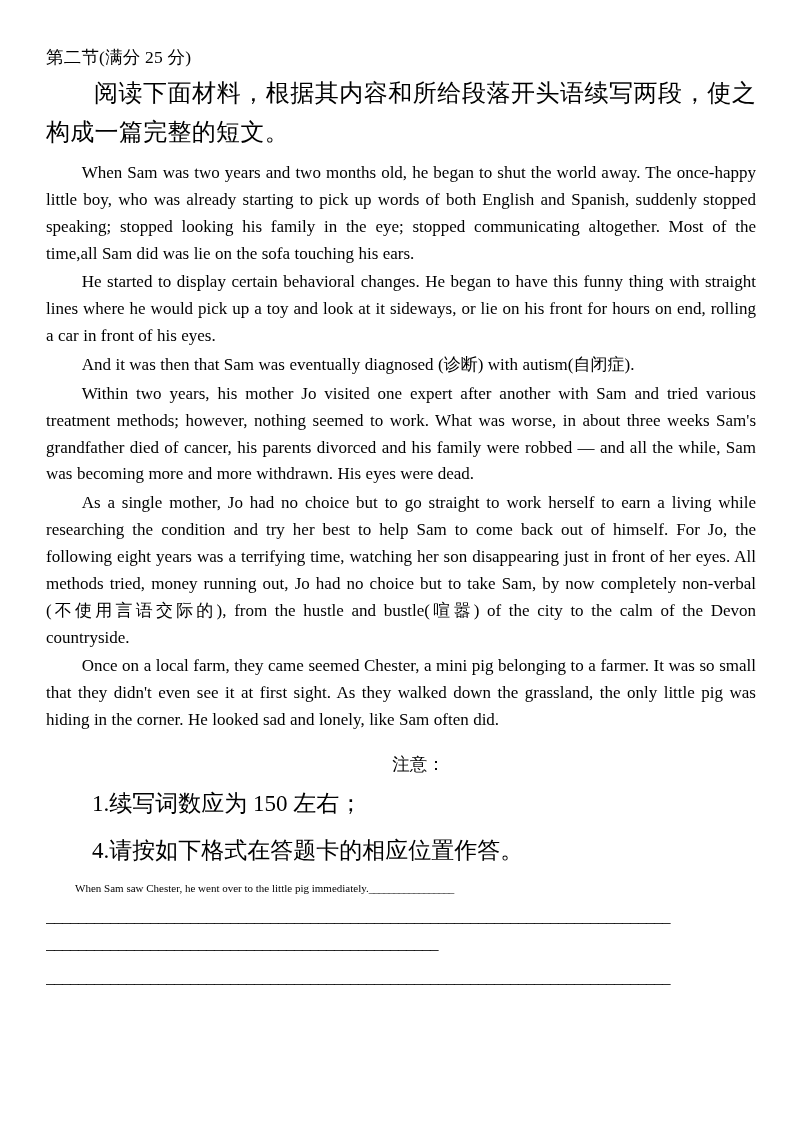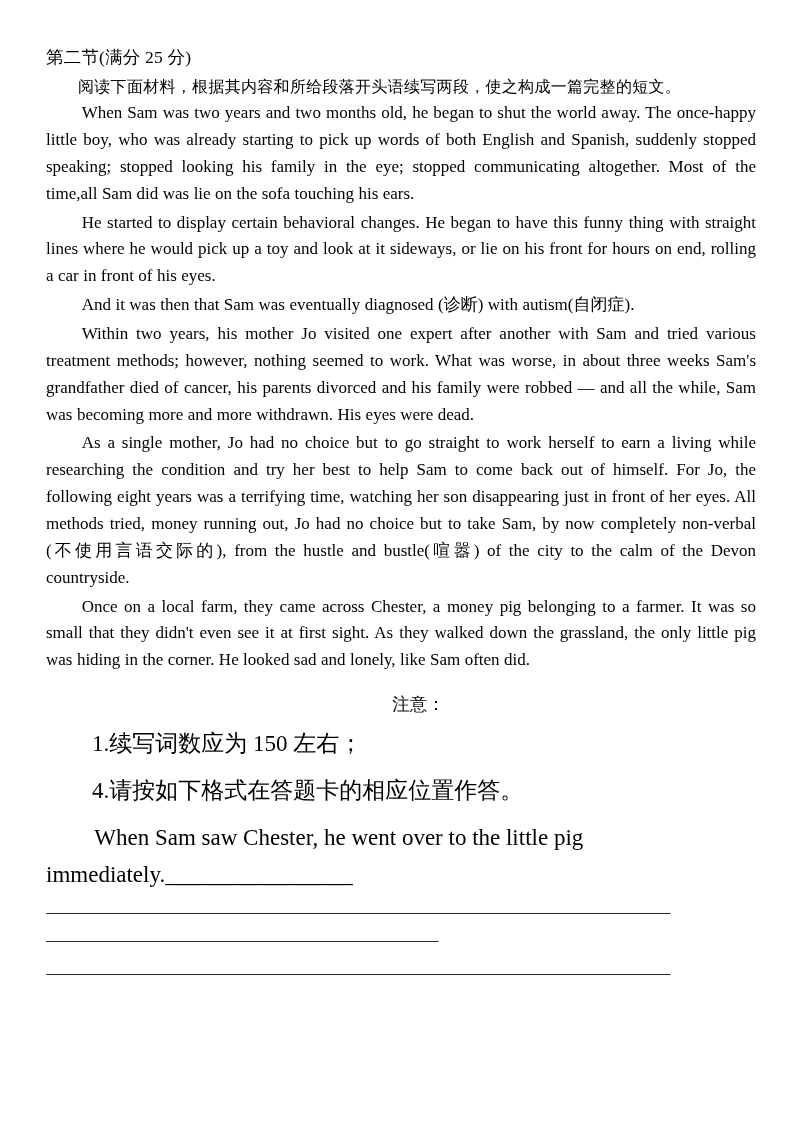--- a/index.html
+++ b/index.html
@@ -29,23 +29,23 @@
     top: 44px;
     width: 710px;
   }
   .section-head {
     font-size: 17.5px;
     line-height: 1.5;
     margin: 0 0 4px 0;
     letter-spacing: 0.2px;
   }
   .instruction {
-    font-size: 16px;
+    font-size: 24px;
     line-height: 1.62;
-    margin: 0 0 0 0;
+    margin: 0 0 8px 0;
     text-indent: 2em;
     text-align: justify;
     letter-spacing: 0.3px;
     font-family: Liberation Serif, serif;
   }
   p.body-par {
     font-size: 17px;
     line-height: 1.58;
     margin: 0 0 2px 0;
     text-indent: 2.1em;
@@ -60,23 +60,23 @@
     text-indent: 2em;
     text-align: center;
   }
   .note-item {
     font-size: 23px;
     line-height: 1.6;
     margin: 0 0 10px 0;
     text-indent: 2em;
   }
   .cont-par {
-    font-size: 23px;
+    font-size: 11px;
     line-height: 1.6;
-    margin: 0;
+    margin: 6px;
     text-indent: 2.1em;
     word-spacing: 0px;
   }
   .rule-line {
     font-size: 17px;
     line-height: 1.6;
     margin: 0;
     letter-spacing: -0.5px;
     white-space: nowrap;
     overflow: hidden;
@@ -94,21 +94,21 @@
 
     <div class="section-head">第二节(满分 25 分)</div>
 
     <div class="instruction">阅读下面材料，根据其内容和所给段落开头语续写两段，使之构成一篇完整的短文。</div>
 
     <p class="body-par">When Sam was two years and two months old, he began to shut the world away. The once-happy little boy, who was already starting to pick up words of both English and Spanish, suddenly stopped speaking; stopped looking his family in the eye; stopped communicating altogether. Most of the time,all Sam did was lie on the sofa touching his ears.</p>
     <p class="body-par">He started to display certain behavioral changes. He began to have this funny thing with straight lines where he would pick up a toy and look at it sideways, or lie on his front for hours on end, rolling a car in front of his eyes.</p>
     <p class="body-par">And it was then that Sam was eventually diagnosed (诊断) with autism(自闭症).</p>
     <p class="body-par">Within two years, his mother Jo visited one expert after another with Sam and tried various treatment methods; however, nothing seemed to work. What was worse, in about three weeks Sam's grandfather died of cancer, his parents divorced and his family were robbed — and all the while, Sam was becoming more and more withdrawn. His eyes were dead.</p>
     <p class="body-par">As a single mother, Jo had no choice but to go straight to work herself to earn a living while researching the condition and try her best to help Sam to come back out of himself. For Jo, the following eight years was a terrifying time, watching her son disappearing just in front of her eyes. All methods tried, money running out, Jo had no choice but to take Sam, by now completely non-verbal (不使用言语交际的), from the hustle and bustle(喧嚣) of the city to the calm of the Devon countryside.</p>
-    <p class="body-par">Once on a local farm, they came across Chester, a money pig belonging to a farmer. It was so small that they didn't even see it at first sight. As they walked down the grassland, the only little pig was hiding in the corner. He looked sad and lonely, like Sam often did.</p>
+    <p class="body-par">Once on a local farm, they came seemed Chester, a mini pig belonging to a farmer. It was so small that they didn't even see it at first sight. As they walked down the grassland, the only little pig was hiding in the corner. He looked sad and lonely, like Sam often did.</p>
 
     <div class="notes-title">注意：</div>
     <div class="note-item">1.续写词数应为 150 左右；</div>
     <div class="note-item">4.请按如下格式在答题卡的相应位置作答。</div>
 
     <p class="cont-par"><span>When Sam saw Chester, he went over to the little pig immediately.</span><span class="blank-inline">_________________</span></p>
     <div class="rule-line">______________________________________________________________________________</div>
     <div class="rule-line">_________________________________________________</div>
 
     <div class="gap-small"></div>

